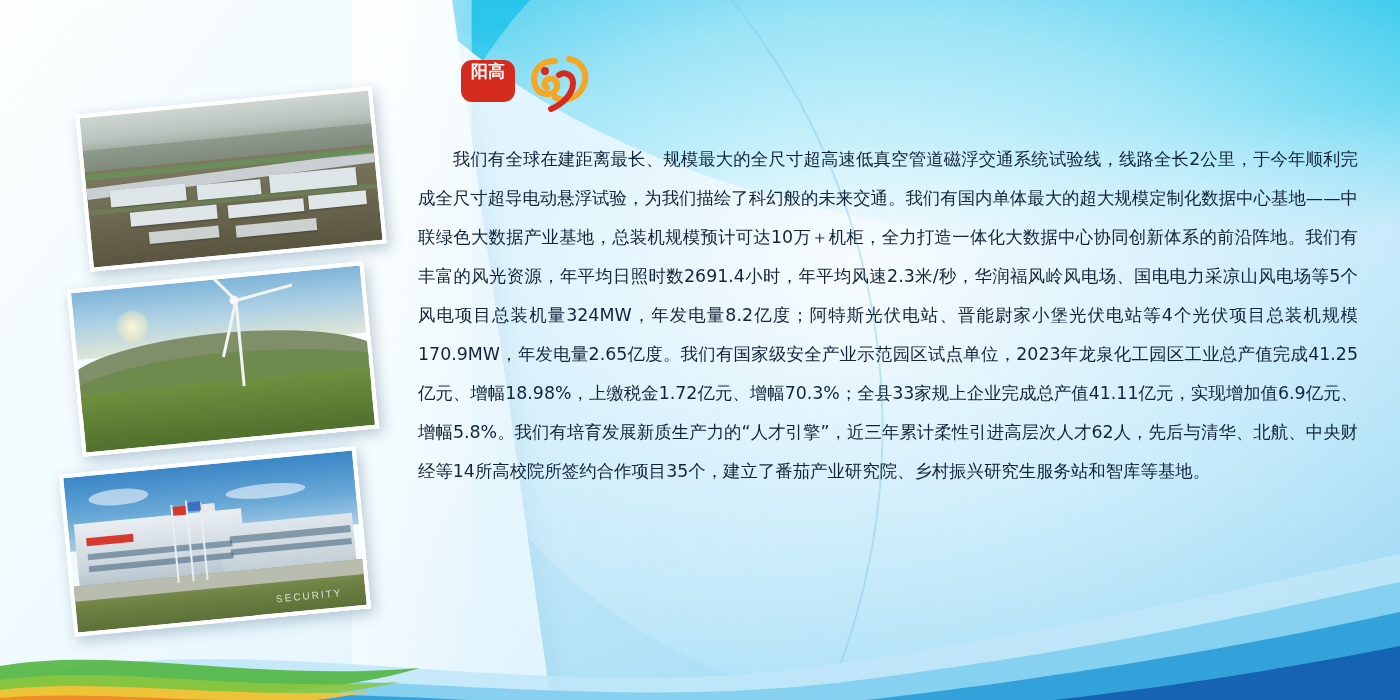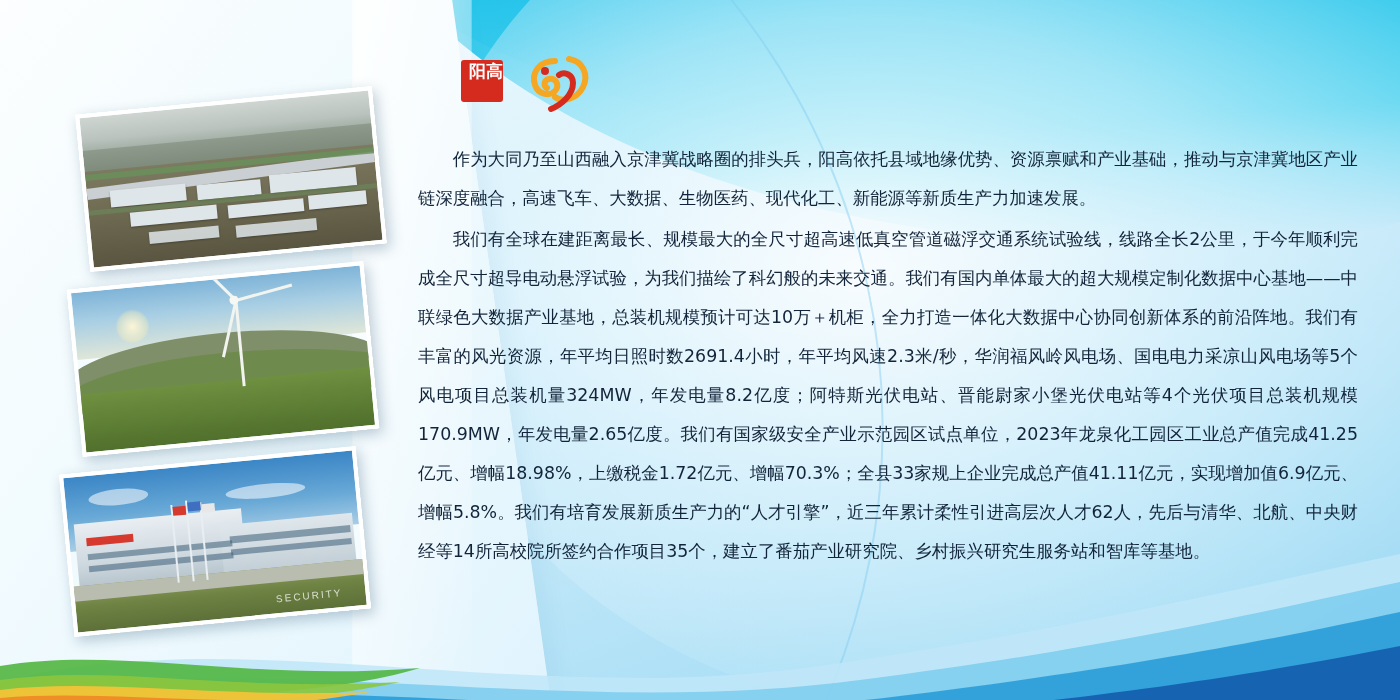--- a/index.html
+++ b/index.html
@@ -189,28 +189,28 @@
   }
   .logo-stamp {
     position: relative;
     width: 56px;
     height: 56px;
     flex: 0 0 auto;
   }
   .logo-stamp .seal {
     position: absolute;
     left: 6px; top: 2px;
-    width: 42px; height: 42px;
+    width: 54px; height: 42px;
     background: #d52b1e;
-    border-radius: 3px;
+    border-radius: 11px;
     color: #fff;
     font-size: 17px;
     line-height: 20px;
     font-weight: bold;
-    text-align: right;
+    text-align: center;
     padding-top: 1px;
     box-sizing: border-box;
     font-family: "DejaVu Sans", sans-serif;
   }
   .logo-mark {
     position: relative;
     width: 66px;
     height: 62px;
     flex: 0 0 auto;
   }
@@ -345,17 +345,16 @@
         <path d="M30,6 C14,6 6,18 10,30 C13,39 24,42 30,36 C35,31 31,22 24,24 C19,25 18,31 22,33" fill="none" stroke="#f5a623" stroke-width="6" stroke-linecap="round"></path>
         <path d="M44,4 C58,6 64,20 58,32 C52,44 38,48 30,42" fill="none" stroke="#f5a623" stroke-width="6" stroke-linecap="round"></path>
         <path d="M34,20 C40,16 48,20 48,28 C48,40 36,50 26,54" fill="none" stroke="#d52b1e" stroke-width="6" stroke-linecap="round"></path>
         <circle cx="20" cy="16" r="4" fill="#d52b1e"></circle>
       </svg>
     </div>
 
   </div>
 
   <div class="article">
-    <p>作为大同乃至山西融入京津冀战略圈的排头兵，阳高依托县域地缘优势、资源禀赋和产业基础，推动与京津冀地区产业链深度融合，高速飞车、大数据、生物医药、现代化工、新能源等新质生产力加速发展。</p>
     <p>我们有全球在建距离最长、规模最大的全尺寸超高速低真空管道磁浮交通系统试验线，线路全长2公里，于今年顺利完成全尺寸超导电动悬浮试验，为我们描绘了科幻般的未来交通。我们有国内单体最大的超大规模定制化数据中心基地——中联绿色大数据产业基地，总装机规模预计可达10万＋机柜，全力打造一体化大数据中心协同创新体系的前沿阵地。我们有丰富的风光资源，年平均日照时数2691.4小时，年平均风速2.3米/秒，华润福风岭风电场、国电电力采凉山风电场等5个风电项目总装机量324MW，年发电量8.2亿度；阿特斯光伏电站、晋能尉家小堡光伏电站等4个光伏项目总装机规模170.9MW，年发电量2.65亿度。我们有国家级安全产业示范园区试点单位，2023年龙泉化工园区工业总产值完成41.25亿元、增幅18.98%，上缴税金1.72亿元、增幅70.3%；全县33家规上企业完成总产值41.11亿元，实现增加值6.9亿元、增幅5.8%。我们有培育发展新质生产力的“人才引擎”，近三年累计柔性引进高层次人才62人，先后与清华、北航、中央财经等14所高校院所签约合作项目35个，建立了番茄产业研究院、乡村振兴研究生服务站和智库等基地。</p>
   </div>
 
 </div>
 
 </body></html>

